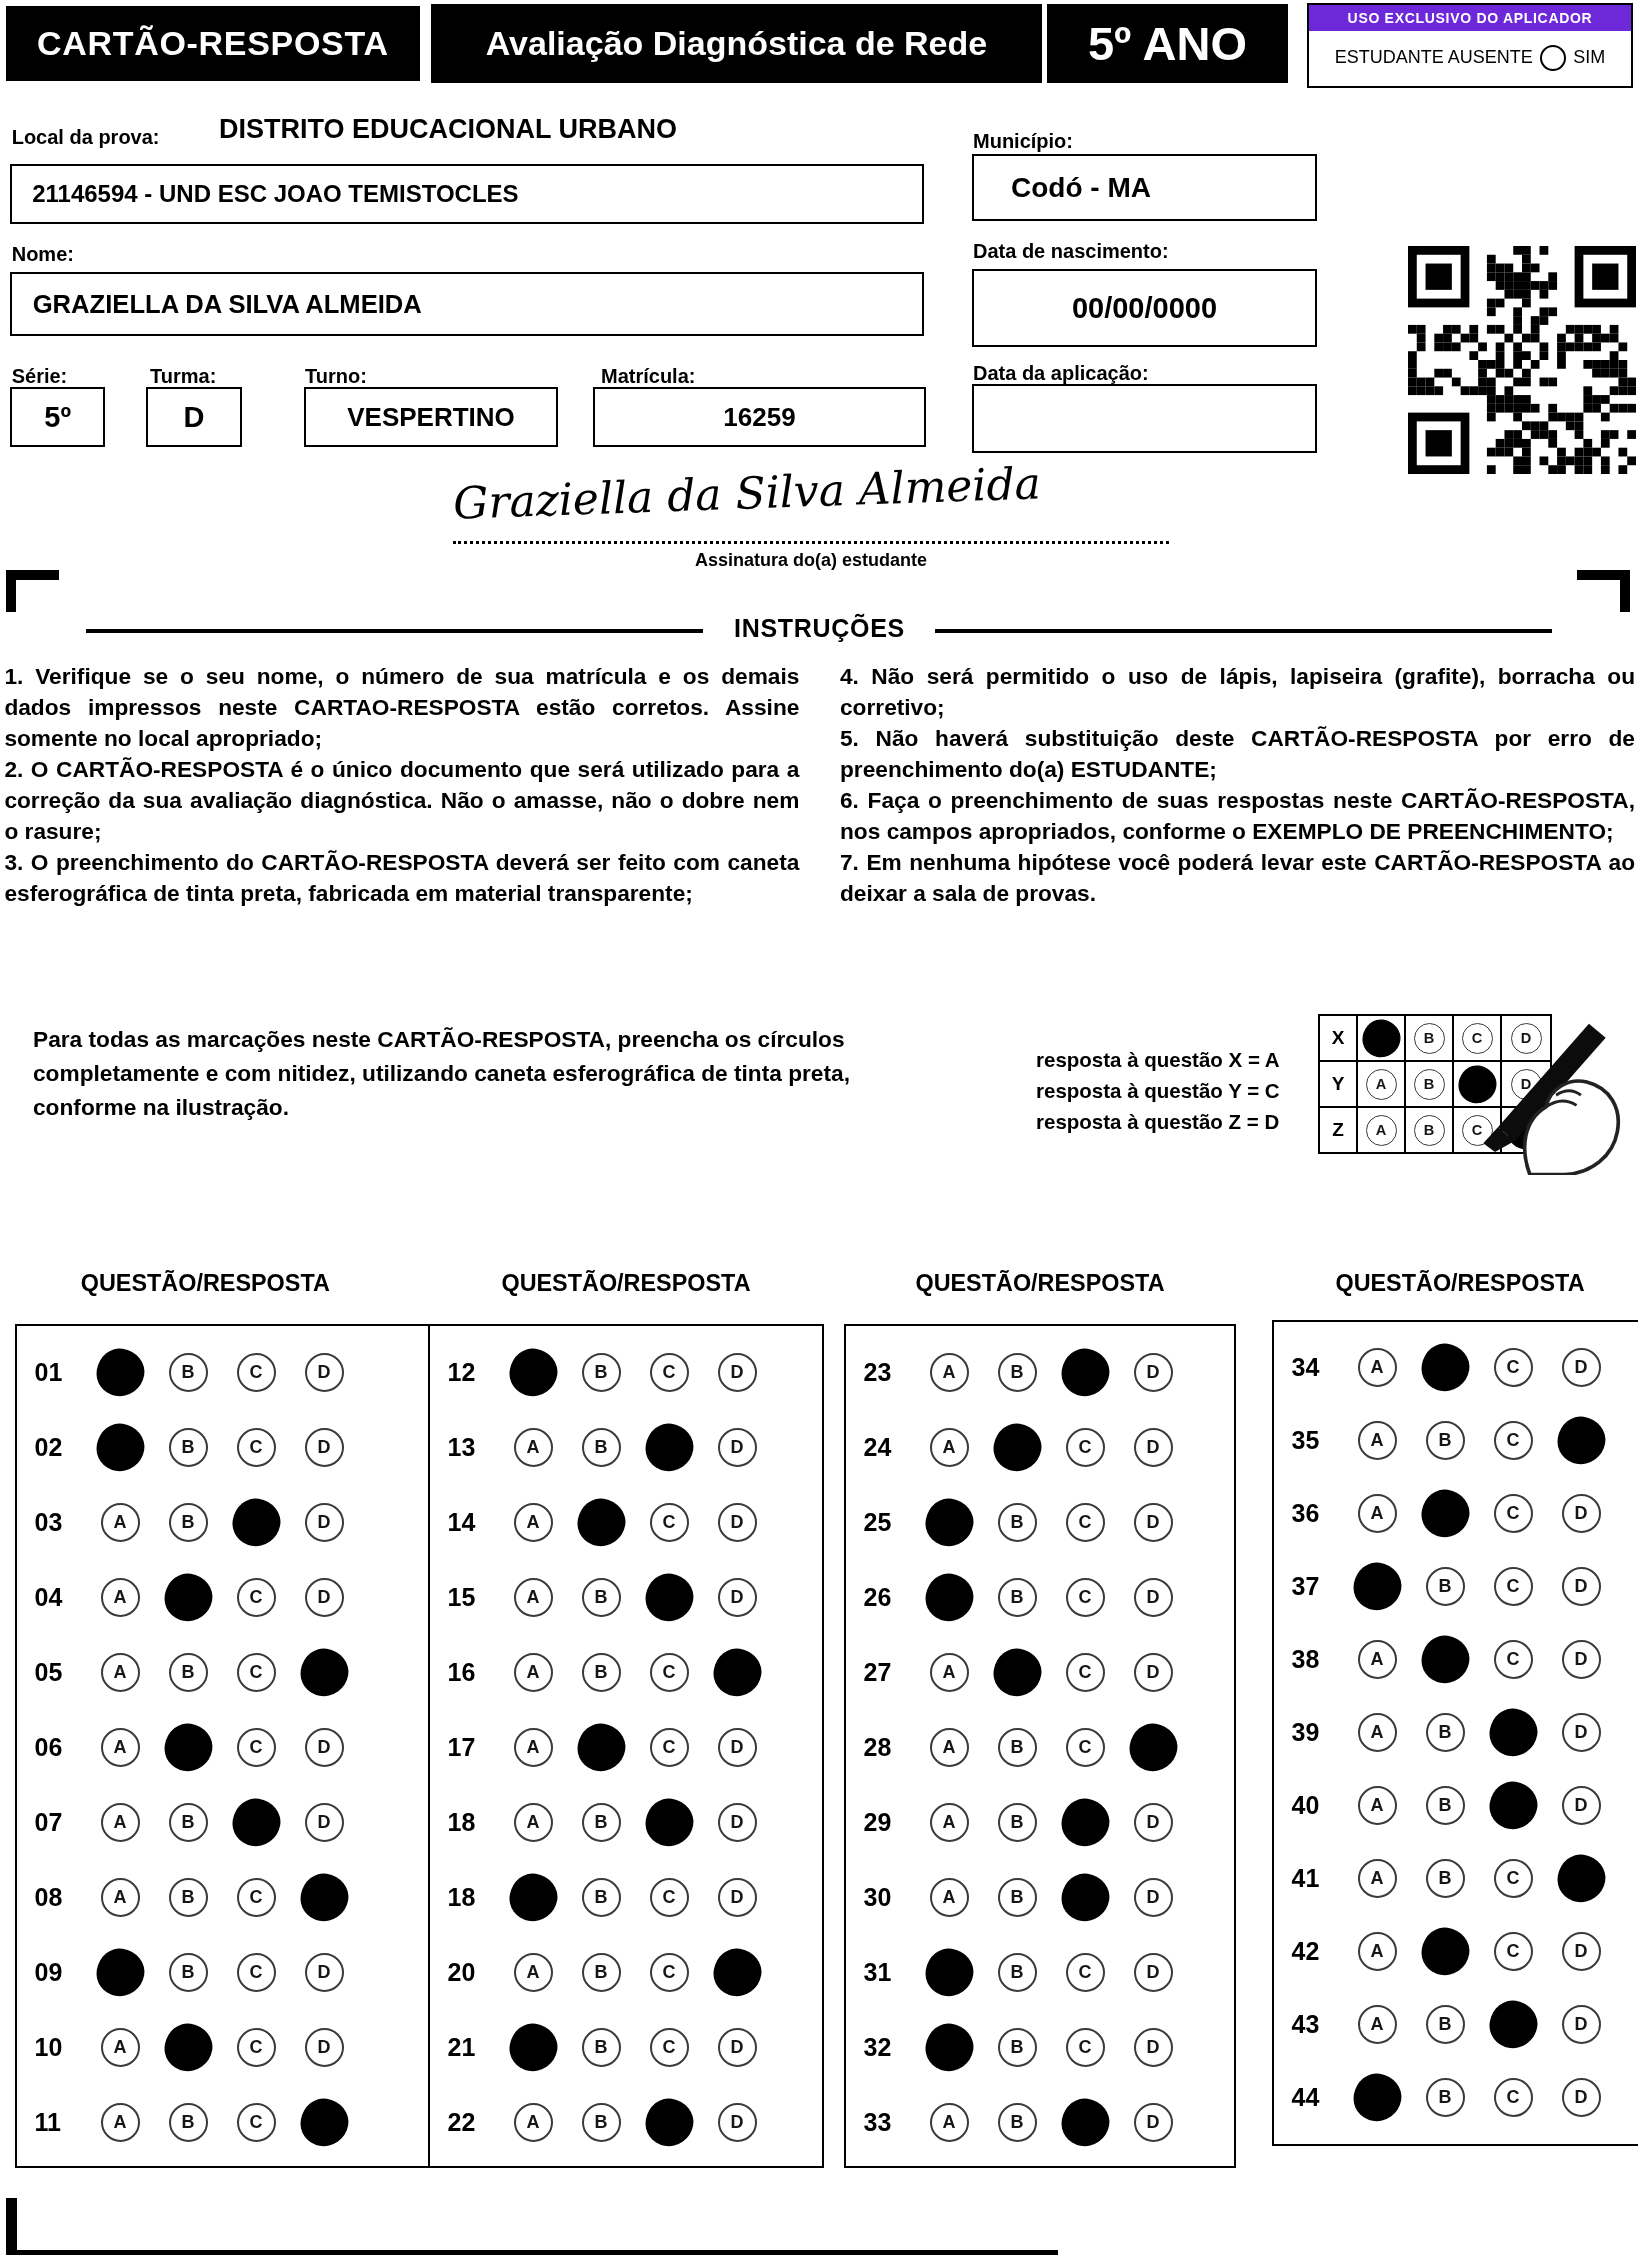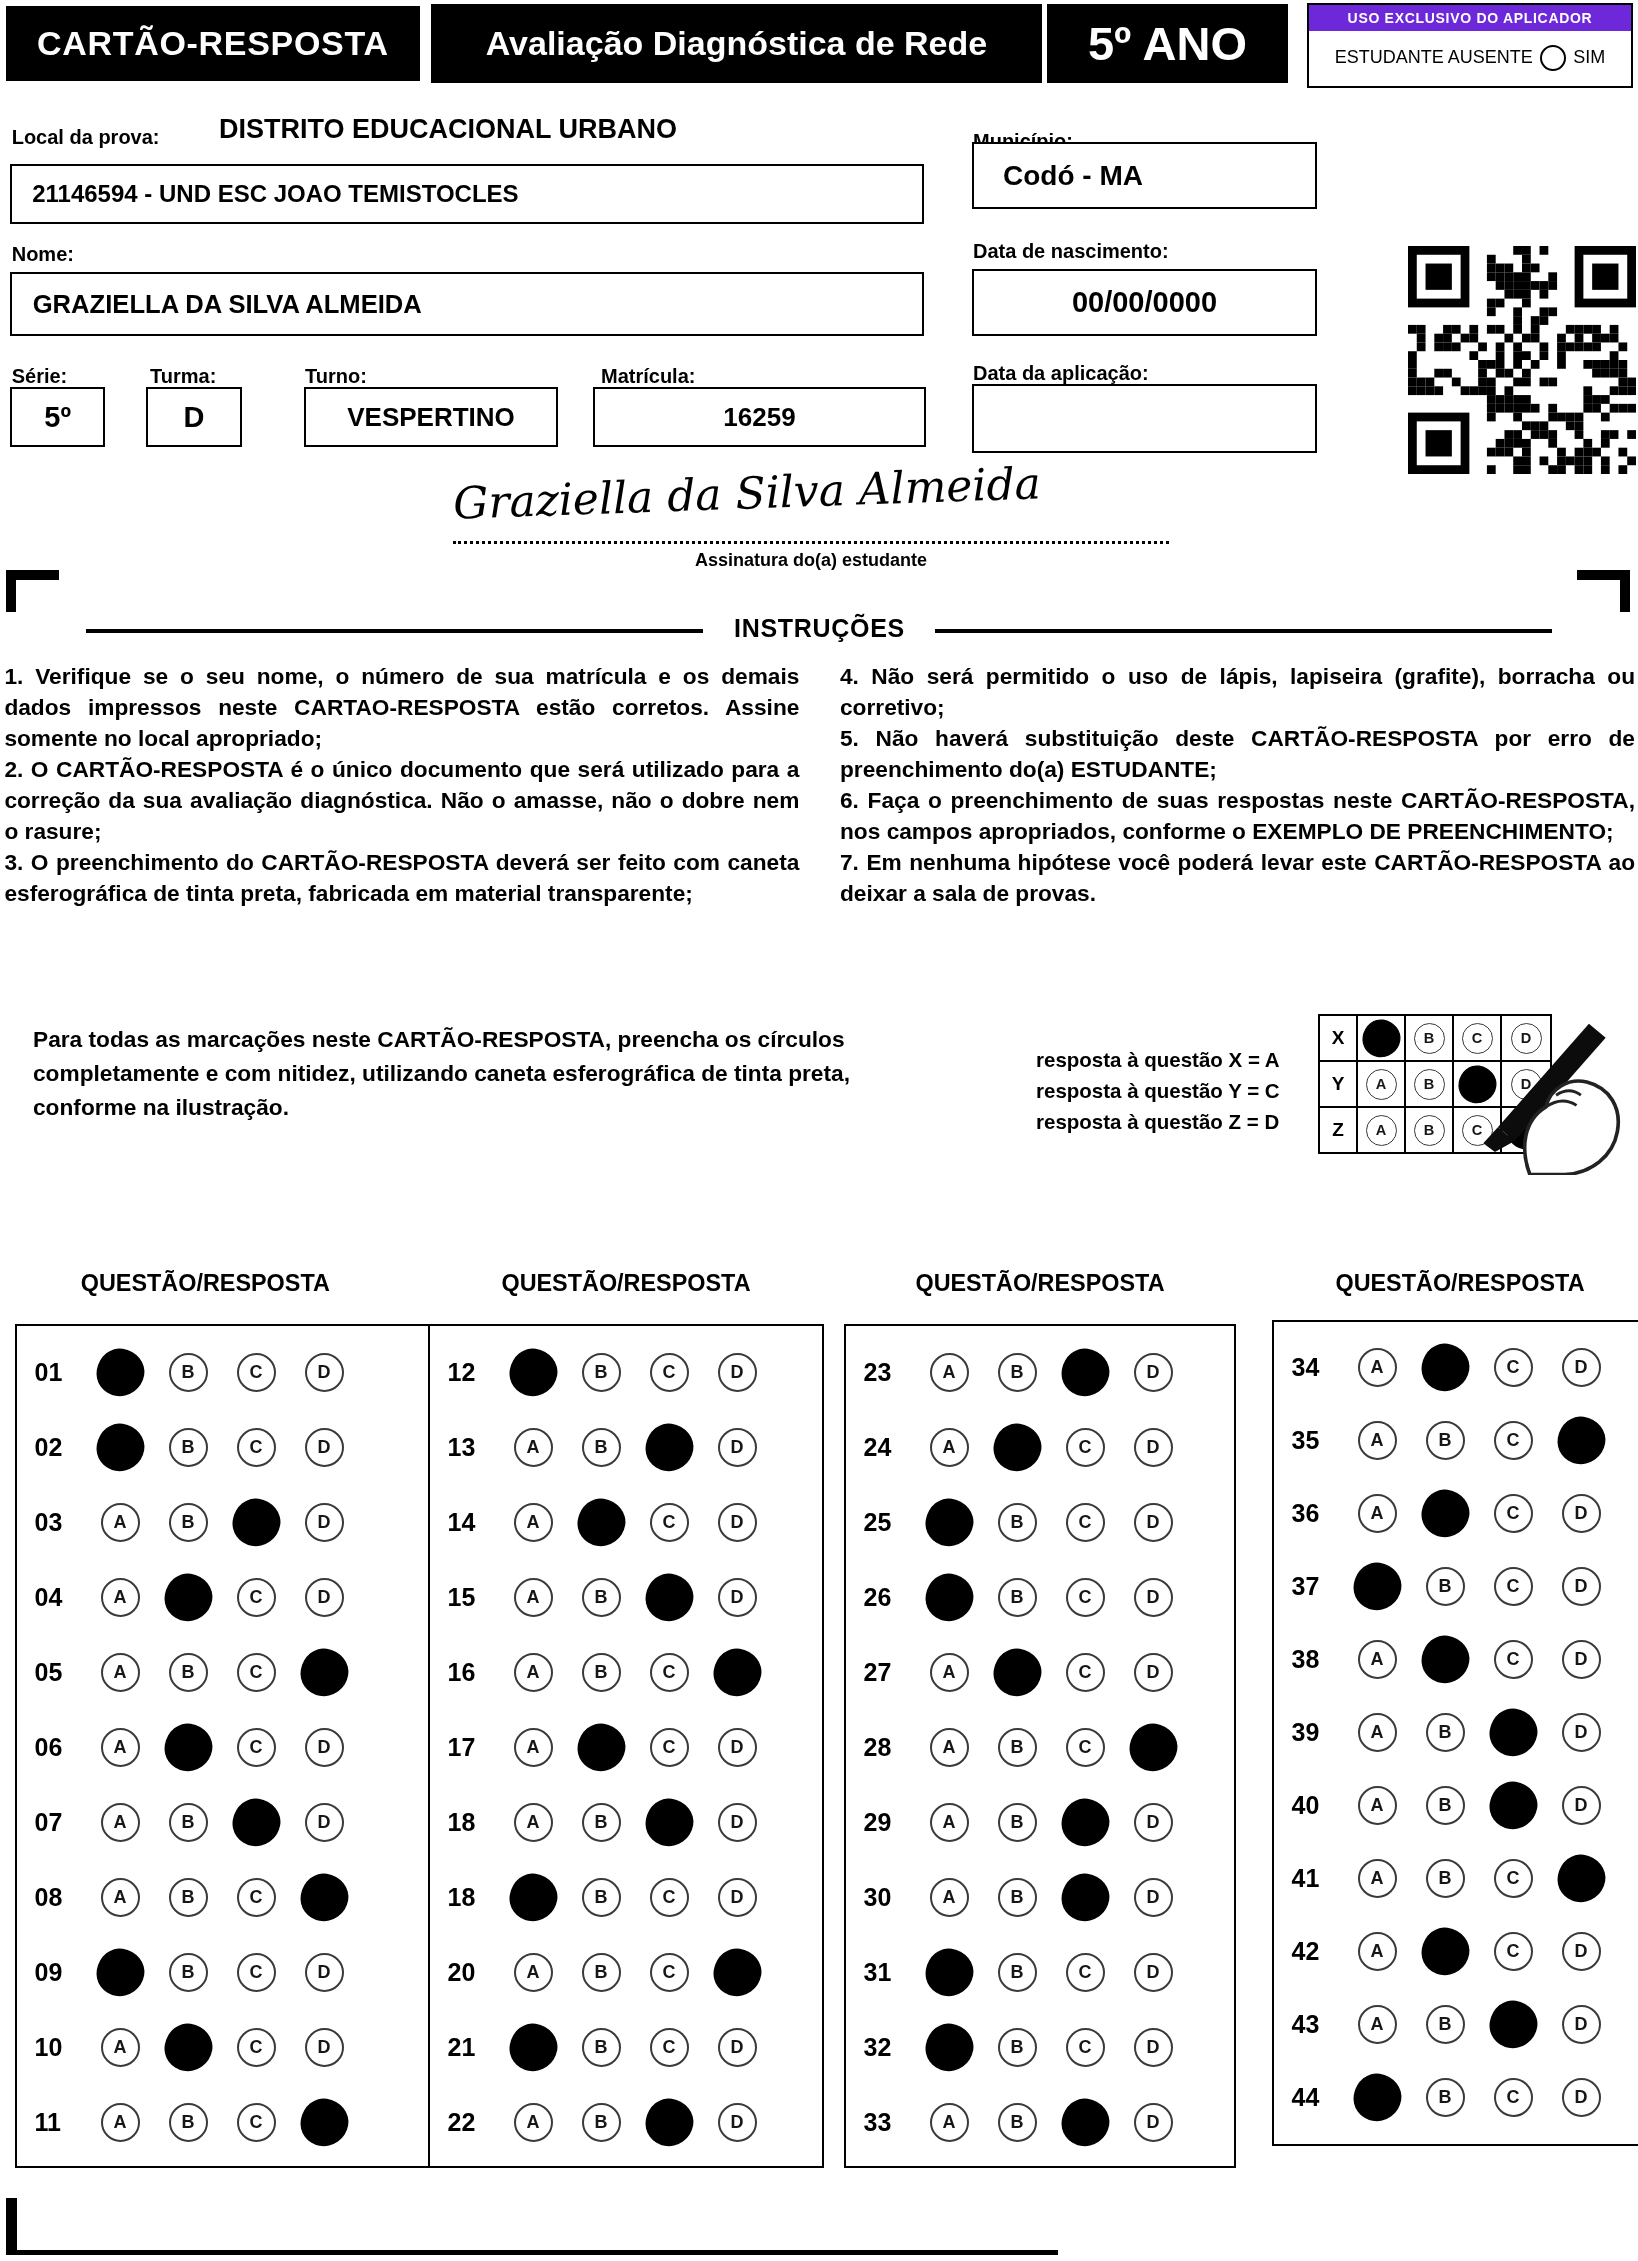--- a/index.html
+++ b/index.html
@@ -17,25 +17,25 @@
   .examiner-strip{background:#6d28d9;color:#fff;height:26px;display:flex;align-items:center;justify-content:center;font-size:14px;font-weight:bold;letter-spacing:0.7px}
   .examiner-body{height:54px;display:flex;align-items:center;justify-content:center;gap:7.3px;font-weight:normal;font-size:18px}
   .absent-circle{width:26px;height:26px;border:2.2px solid #000;border-radius:50%;flex:none;background:#fff}
 
   
   .lbl{position:absolute;font-weight:bold;font-size:20px}
   .lbl-local{left:11.7px;top:126px}
   .val-local{position:absolute;left:219px;top:114px;font-weight:bold;font-size:27px}
   .lbl-municipio{left:973px;top:130px}
   .box-school{left:10.2px;top:164px;width:914px;height:60px;padding-left:20px;font-size:24px}
-  .box-municipio{left:972px;top:142px;width:345px;height:67px;padding-left:29px;font-size:28px}
+  .box-municipio{left:972px;top:154px;width:345px;height:67px;padding-left:37px;font-size:28px}
   .lbl-nome{left:11.7px;top:243px}
   .box-nome{left:10.2px;top:272px;width:914px;height:64px;padding-left:20.5px;font-size:25.6px}
   .lbl-nasc{left:973px;top:240px}
-  .box-nasc{left:972px;top:269px;width:345px;height:67px;justify-content:center;font-size:29px}
+  .box-nasc{left:972px;top:269px;width:345px;height:78px;justify-content:center;font-size:29px}
   .qr{position:absolute;left:1408px;top:246px;width:228px;height:228px}
   .lbl-serie{left:11.7px;top:365px}
   .lbl-turma{left:150px;top:365px}
   .lbl-turno{left:305px;top:365px}
   .lbl-matricula{left:601px;top:365px}
   .lbl-aplicacao{left:973px;top:362px}
   .box-serie{left:10.2px;top:387px;width:95px;height:60px;justify-content:center;font-size:29px}
   .box-turma{left:146px;top:387px;width:96px;height:60px;justify-content:center;font-size:29px}
   .box-turno{left:304px;top:387px;width:254px;height:60px;justify-content:center;font-size:26px}
   .box-matricula{left:593px;top:387px;width:333px;height:60px;justify-content:center;font-size:26px}

